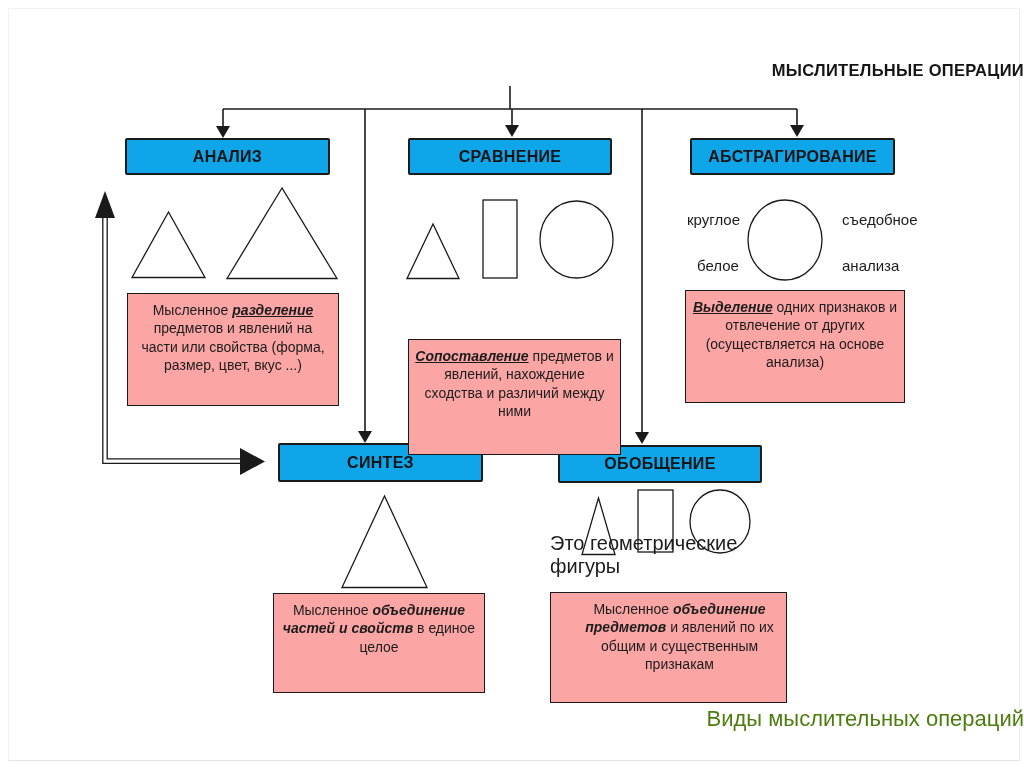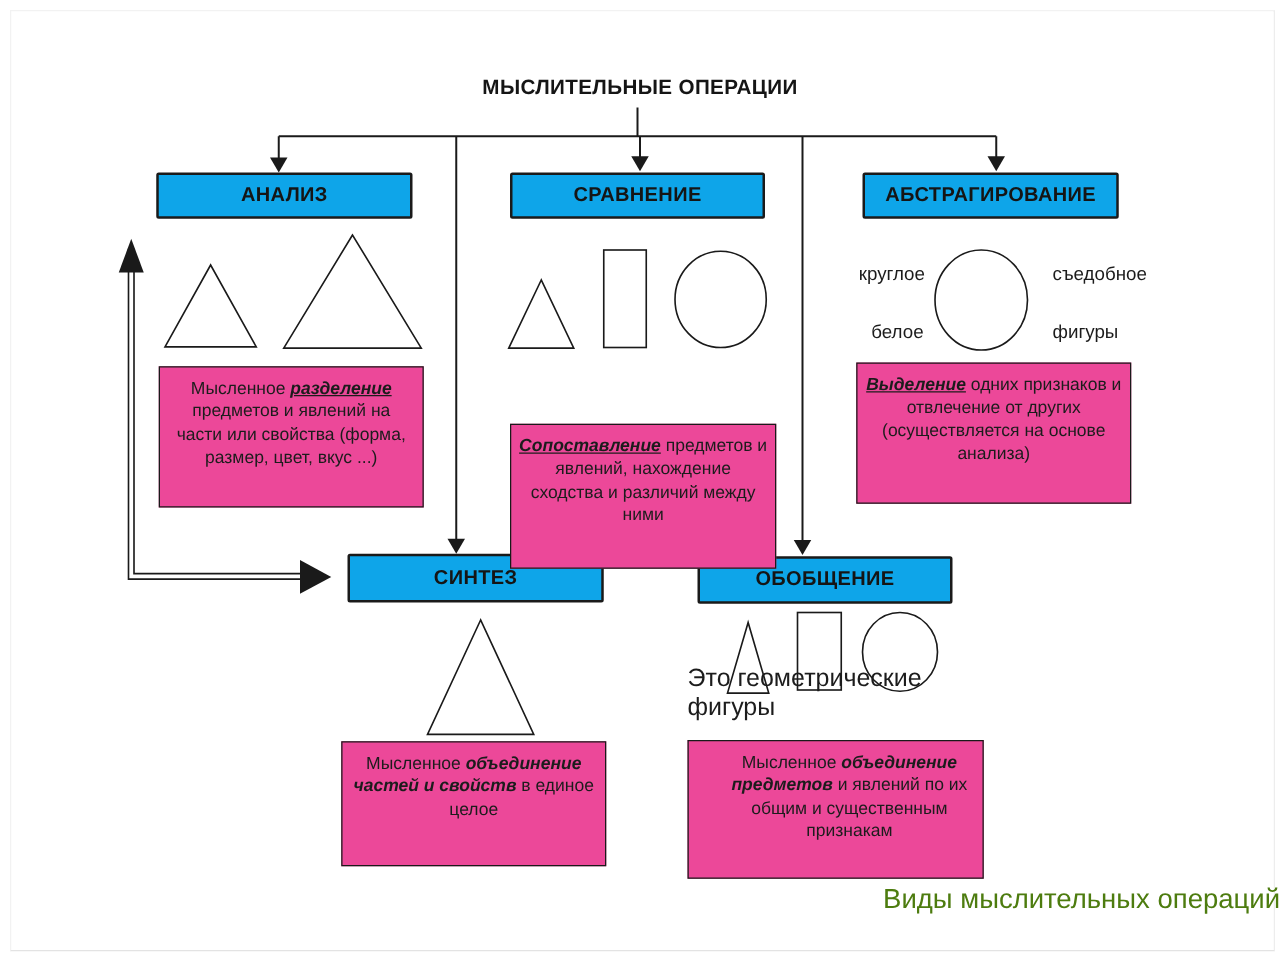--- a/index.html
+++ b/index.html
@@ -12,32 +12,32 @@
     pointer-events: none;
   }
 
   svg.overlay {
     position: absolute; left: 0; top: 0; width: 1024px; height: 767px;
     pointer-events: none;
   }
 
   .diagram-title {
     position: absolute; left: 0; right: 0; top: 61px;
-    text-align: center; font-weight: bold; font-size: 16.5px; letter-spacing: 0.3px;
+    text-align: right; font-weight: bold; font-size: 16.5px; letter-spacing: 0.3px;
     color: #151515;
   }
 
   .labelbox {
     position: absolute; border: 2px solid #1a1a1a; background: #0ea5e9;
     display: flex; align-items: center; justify-content: center;
     font-weight: bold; font-size: 16px; letter-spacing: 0.3px; border-radius: 2px;
   }
 
   .descbox {
-    position: absolute; border: 1.5px solid #1a1a1a; background: #ec4899;
+    position: absolute; border: 1.5px solid #1a1a1a; background: #fca5a5;
     font-size: 14px; line-height: 1.32; text-align: center;
     padding: 7px 6px; color: #1c1c1c;
   }
   .descbox .em   { font-weight: bold; font-style: italic; }
   .descbox .em-u { font-weight: bold; font-style: italic; text-decoration: underline; }
 
   .shape-label { position: absolute; font-size: 15px; color: #1c1c1c; white-space: nowrap; }
 
   .shapes-note {
     position: absolute; left: 550px; top: 532px; width: 240px;
@@ -109,21 +109,21 @@
 <div class="labelbox" style="left:278px; top:443px; width:205px; height:39px;">
   <span>СИНТЕЗ</span>
 </div>
 <div class="labelbox" style="left:558px; top:445px; width:204px; height:38px;">
   <span>ОБОБЩЕНИЕ</span>
 </div>
 
 <div class="shape-label" style="left:687px; top:211px;">круглое</div>
 <div class="shape-label" style="left:842px; top:211px;">съедобное</div>
 <div class="shape-label" style="left:697px; top:257px;">белое</div>
-<div class="shape-label" style="left:842px; top:257px;">фигуры</div>
+<div class="shape-label" style="left:842px; top:257px;">анализа</div>
 
 <div class="descbox" style="left:127px; top:293px; width:212px; height:113px;">
   <span>Мысленное </span><span class="em-u">разделение</span><span> предметов и явлений на части или свойства (форма, размер, цвет, вкус ...)</span>
 </div>
 
 <div class="descbox" style="left:408px; top:292px; width:213px; height:116px;margin-top:47px;">
   <span></span><span class="em-u">Сопоставление</span><span> предметов и явлений, нахождение сходства и различий между ними</span>
 </div>
 
 <div class="descbox" style="left:685px; top:290px; width:220px; height:113px;">

